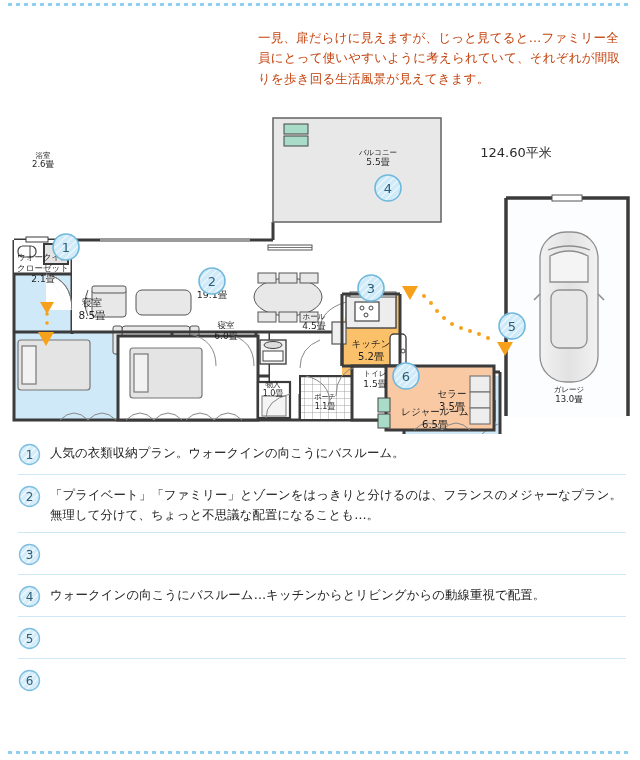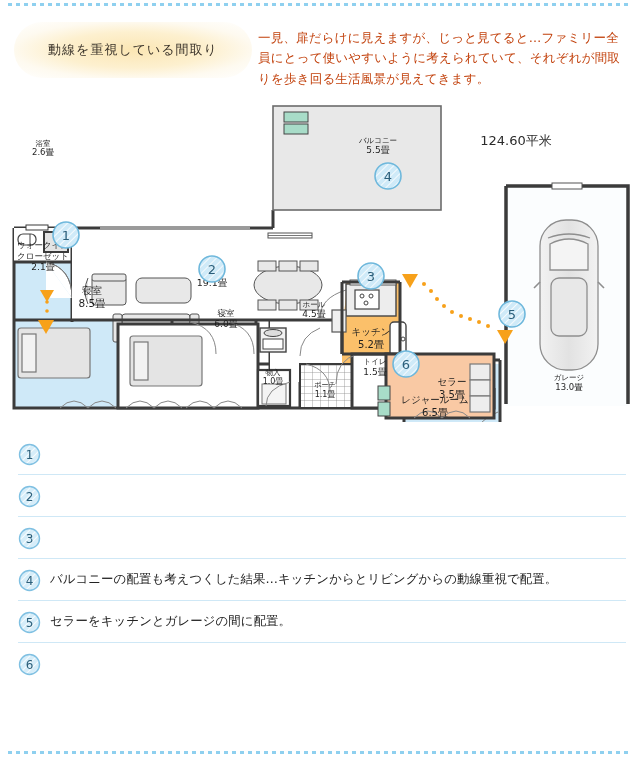--- a/index.html
+++ b/index.html
@@ -64,21 +64,21 @@
     font-size: 12.5px;
     line-height: 1.62;
     color: #c2410c;
     letter-spacing: 0.2px;
   }
 
   
   .plan {
     position: absolute;
     left: 0;
-    top: 92px;
+    top: 104px;
     width: 568px;
     height: 330px;
   }
   .plan svg { display: block; }
 
   
   .notes {
     position: absolute;
     left: 18px;
     top: 436px;
@@ -110,23 +110,20 @@
   }
 </style>
 </head>
 <body>
 
 <div class="page">
 
   <div class="rule-dots rule-top"></div>
 
   <div class="header">
-    <div class="title-pill">
-      <span>動線を重視している間取り</span>
-    </div>
     <div class="lead">一見、扉だらけに見えますが、じっと見てると…ファミリー全員にとって使いやすいように考えられていて、それぞれが間取りを歩き回る生活風景が見えてきます。</div>
   </div>
 
   <div class="plan">
     <svg width="640" height="330" viewBox="0 0 640 330" xmlns="http://www.w3.org/2000/svg">
       <defs>
         <pattern id="hatch" width="5" height="5" patternUnits="userSpaceOnUse" patternTransform="rotate(45)">
           <rect width="5" height="5" fill="#cfeaf8"></rect>
           <line x1="0" y1="0" x2="0" y2="5" stroke="#ffffff" stroke-width="1.6"></line>
         </pattern>
@@ -477,58 +474,59 @@
           <defs>
               <pattern id="h1" width="5" height="5" patternUnits="userSpaceOnUse" patternTransform="rotate(45)">
             <rect width="5" height="5" fill="#d6edf9"></rect>
                 <line x1="0" y1="0" x2="0" y2="5" stroke="#fff" stroke-width="1.6"></line>
               </pattern>
             </defs>
           <circle cx="11.5" cy="11.5" r="10" fill="url(#h1)" stroke="#7fc0e2" stroke-width="1.4"></circle>
           <text x="11.5" y="16" font-size="12" text-anchor="middle" fill="#2c5f7a" font-family="DejaVu Sans, Liberation Sans, sans-serif">1</text>
         </svg>
       </div>
+      <div class="note-text">人気の衣類収納プラン。ウォークインの向こうにバスルーム。</div>
     </div>
 
     <div class="note">
       <div class="note-badge">
         <svg width="23" height="23" viewBox="0 0 23 23">
           <circle cx="11.5" cy="11.5" r="10" fill="url(#h1)" stroke="#7fc0e2" stroke-width="1.4"></circle>
           <text x="11.5" y="16" font-size="12" text-anchor="middle" fill="#2c5f7a" font-family="DejaVu Sans, Liberation Sans, sans-serif">2</text>
         </svg>
       </div>
+      <div class="note-text">「プライベート」「ファミリー」とゾーンをはっきりと分けるのは、フランスのメジャーなプラン。無理して分けて、ちょっと不思議な配置になることも…。</div>
     </div>
 
     <div class="note">
       <div class="note-badge">
         <svg width="23" height="23" viewBox="0 0 23 23">
           <circle cx="11.5" cy="11.5" r="10" fill="url(#h1)" stroke="#7fc0e2" stroke-width="1.4"></circle>
           <text x="11.5" y="16" font-size="12" text-anchor="middle" fill="#2c5f7a" font-family="DejaVu Sans, Liberation Sans, sans-serif">3</text>
         </svg>
       </div>
     </div>
 
     <div class="note">
       <div class="note-badge">
         <svg width="23" height="23" viewBox="0 0 23 23">
           <circle cx="11.5" cy="11.5" r="10" fill="url(#h1)" stroke="#7fc0e2" stroke-width="1.4"></circle>
           <text x="11.5" y="16" font-size="12" text-anchor="middle" fill="#2c5f7a" font-family="DejaVu Sans, Liberation Sans, sans-serif">4</text>
         </svg>
       </div>
-      <div class="note-text">バルコニーの配置も考えつくした結果…キッチンからとリビングからの動線重視で配置。</div>
+      <div class="note-text">ウォークインの向こうにバスルーム…キッチンからとリビングからの動線重視で配置。</div>
     </div>
 
     <div class="note">
       <div class="note-badge">
         <svg width="23" height="23" viewBox="0 0 23 23">
           <circle cx="11.5" cy="11.5" r="10" fill="url(#h1)" stroke="#7fc0e2" stroke-width="1.4"></circle>
           <text x="11.5" y="16" font-size="12" text-anchor="middle" fill="#2c5f7a" font-family="DejaVu Sans, Liberation Sans, sans-serif">5</text>
         </svg>
       </div>
-      <div class="note-text">セラーをキッチンとガレージの間に配置。</div>
     </div>
 
     <div class="note">
       <div class="note-badge">
         <svg width="23" height="23" viewBox="0 0 23 23">
           <circle cx="11.5" cy="11.5" r="10" fill="url(#h1)" stroke="#7fc0e2" stroke-width="1.4"></circle>
           <text x="11.5" y="16" font-size="12" text-anchor="middle" fill="#2c5f7a" font-family="DejaVu Sans, Liberation Sans, sans-serif">6</text>
         </svg>
       </div>
     </div>

